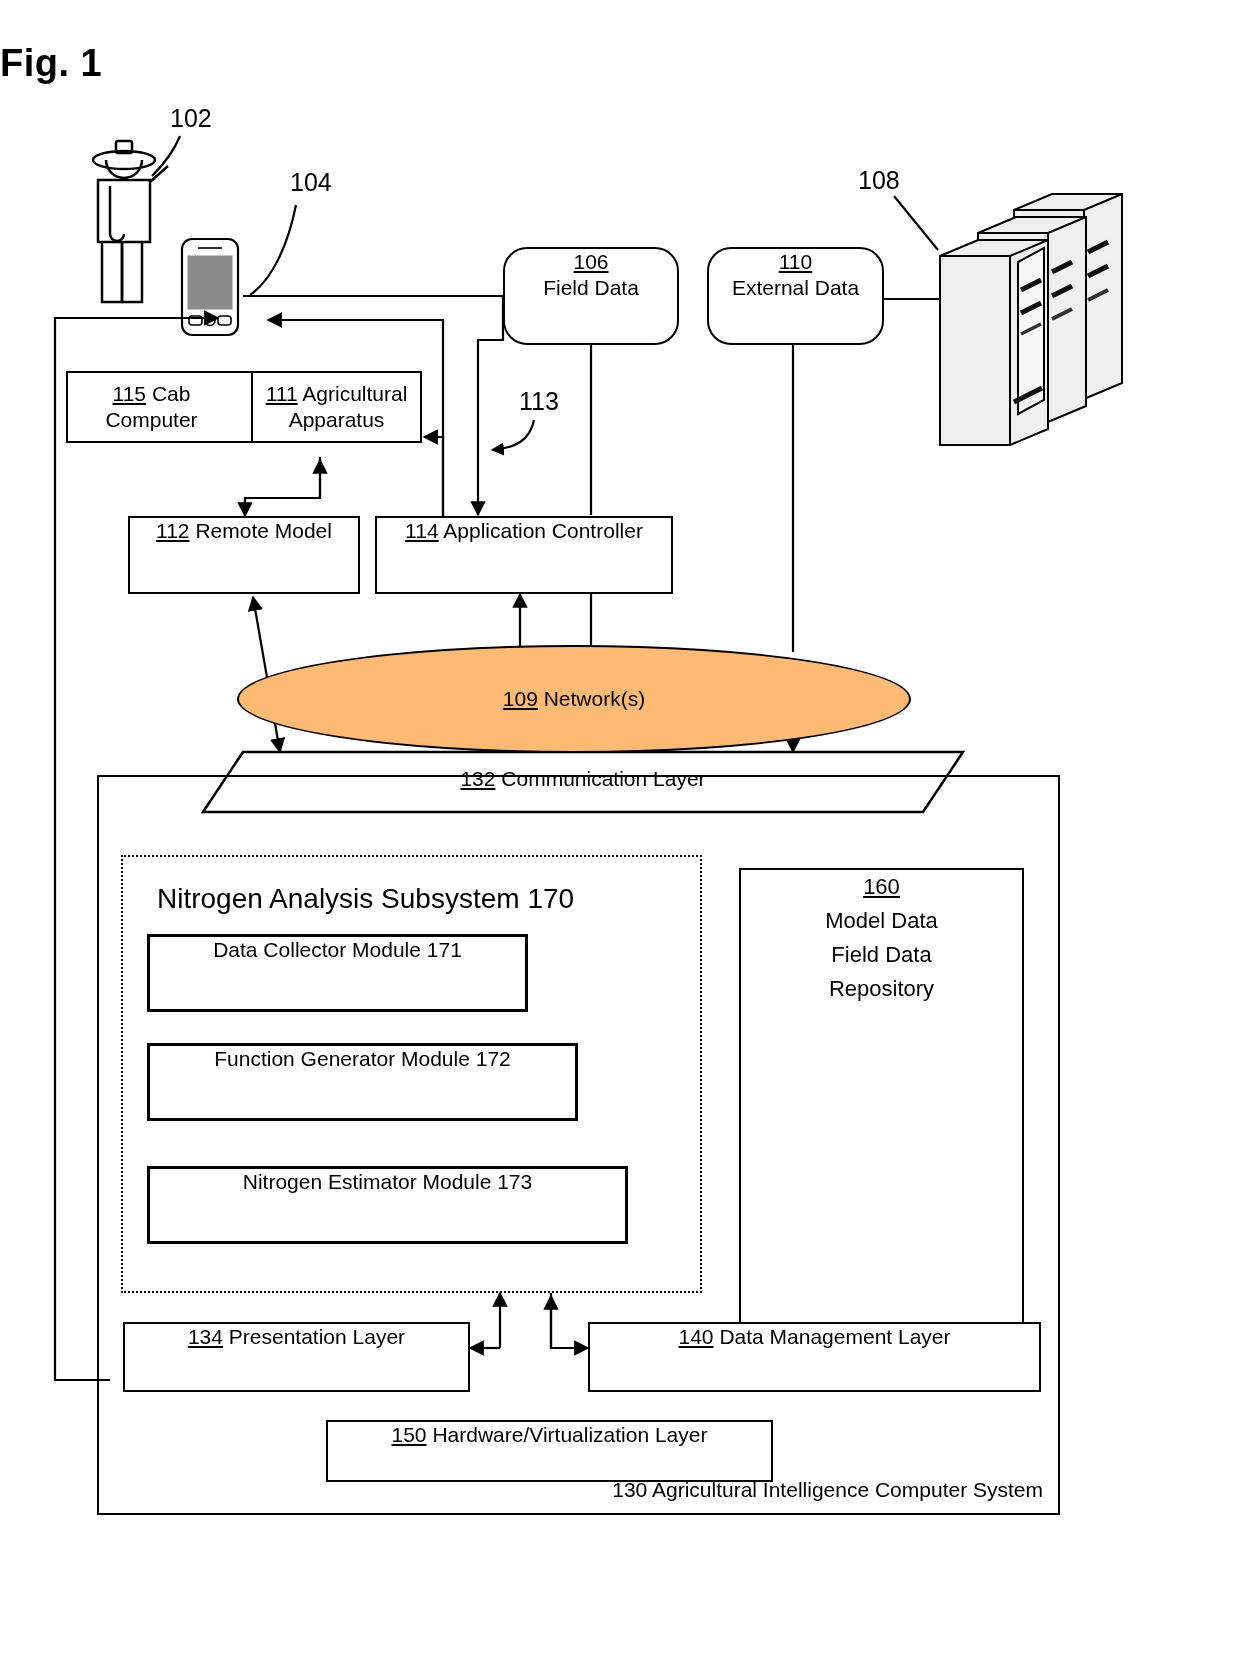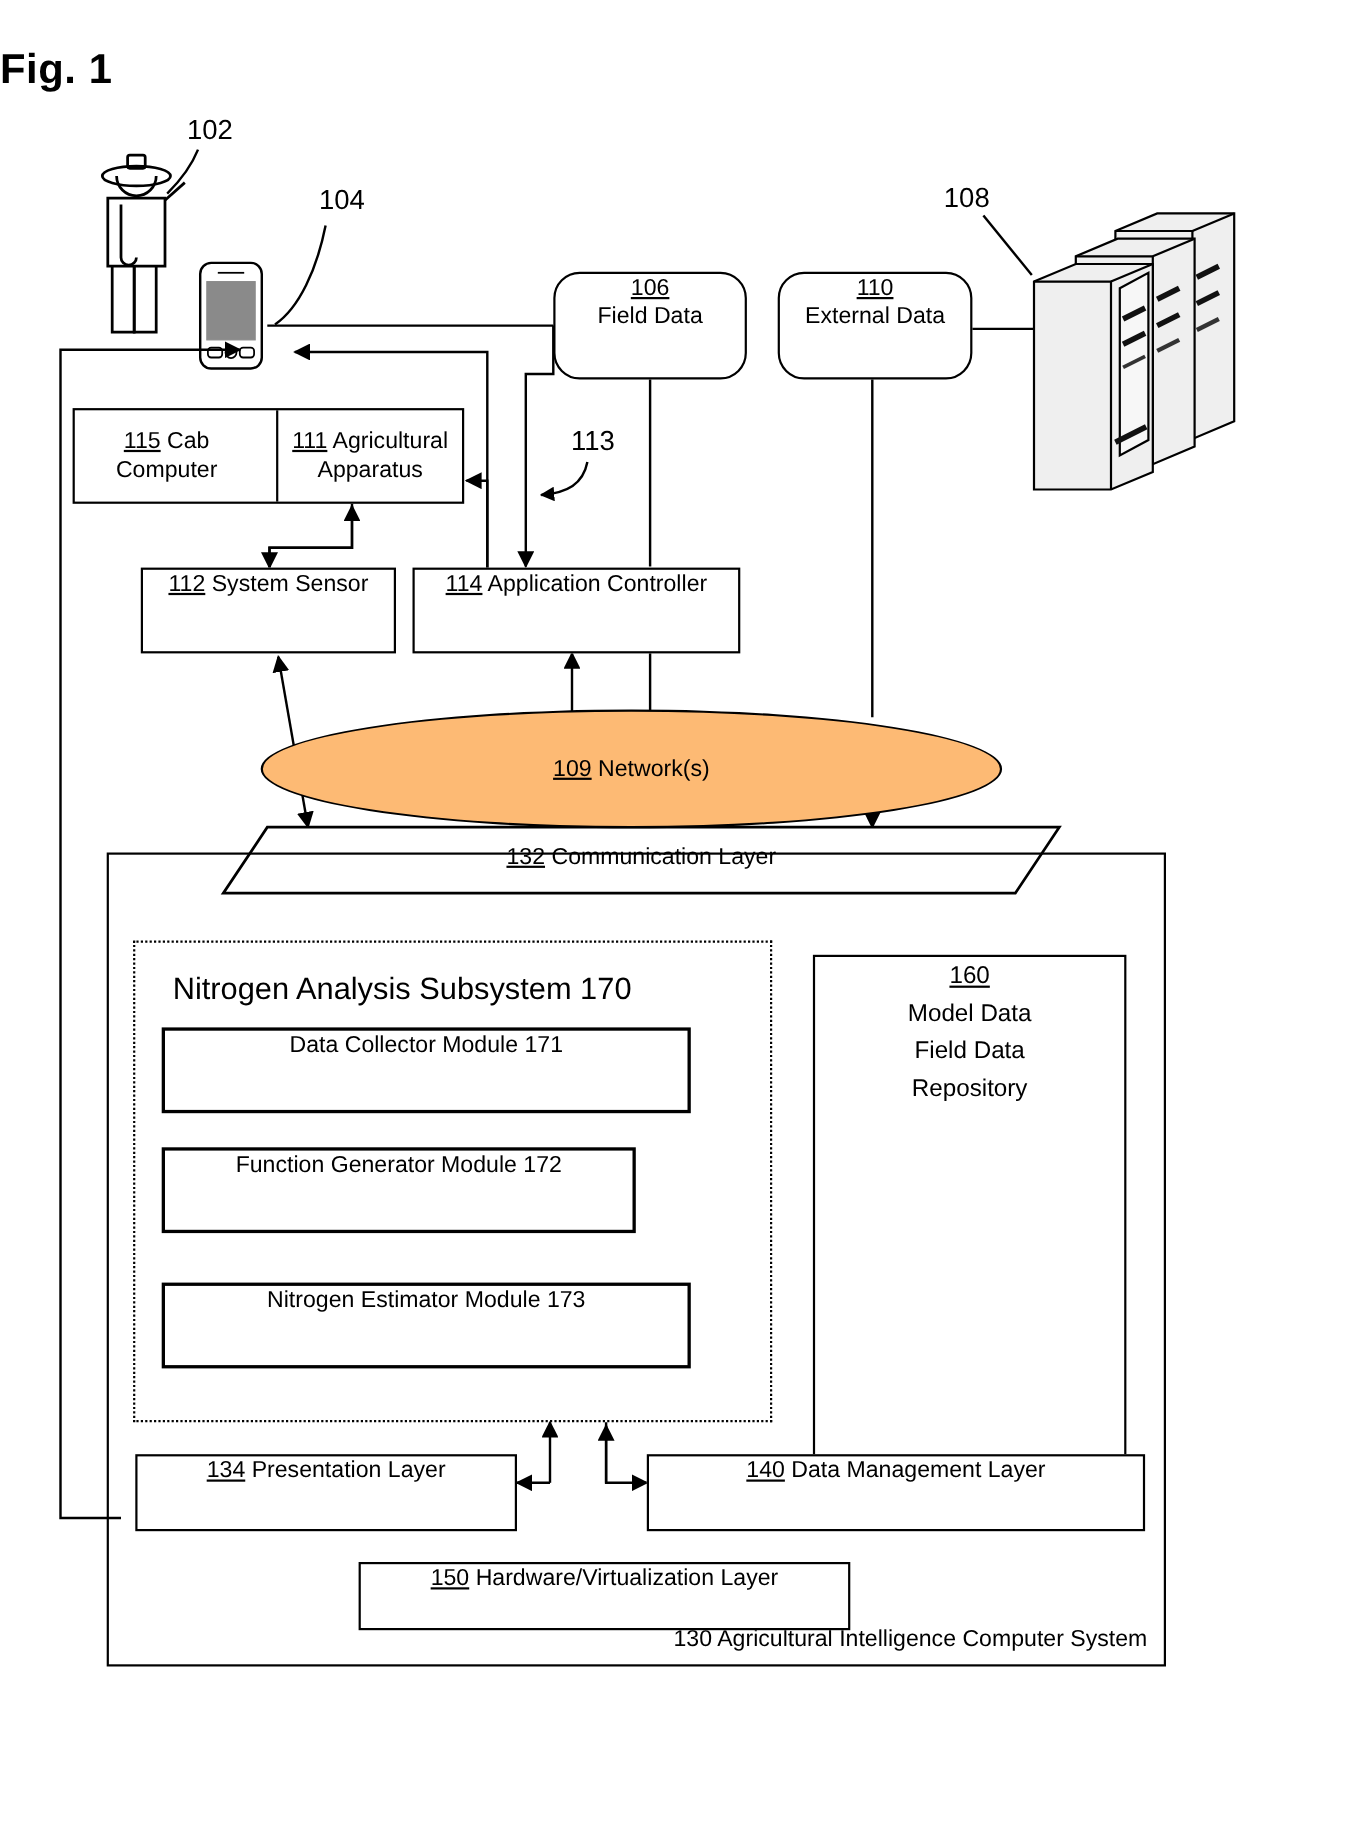--- a/index.html
+++ b/index.html
@@ -170,39 +170,39 @@
     </div>
   </div>
 
   <div class="node rounded" style="left:707px;top:247px;width:177px;height:98px;">
     <div class="lbl">
       <span class="num">110</span><br>
       <span>External Data</span>
     </div>
   </div>
 
-  <div class="split" style="left:66px;top:371px;width:356px;height:87px;gap:16px;">
+  <div class="split" style="left:66px;top:371px;width:356px;height:72px;gap:16px;">
     <div>
       <div class="lbl">
         <span class="num">115</span>
         <span>Cab Computer</span>
       </div>
     </div>
     <div>
       <div class="lbl">
         <span class="num">111</span>
         <span>Agricultural Apparatus</span>
       </div>
     </div>
   </div>
 
   <div class="node rect" style="left:128px;top:516px;width:232px;height:78px;">
     <div class="lbl">
       <span class="num">112</span>
-      <span>System Sensor</span>
+      <span>Remote Model</span>
     </div>
   </div>
 
   <div class="node rect" style="left:375px;top:516px;width:298px;height:78px;">
     <div class="lbl">
       <span class="num">114</span>
       <span>Application Controller</span>
     </div>
   </div>
 
@@ -223,21 +223,21 @@
   <div class="sys-box" style="left:97px;top:775px;width:963px;height:740px;"></div>
 
   <div class="title-right" style="left:583px;top:1478px;width:460px;text-align:right;">
     <span class="num">130</span>
     <span>Agricultural Intelligence Computer System</span>
   </div>
 
   <div class="dotted-box" style="left:121px;top:855px;width:581px;height:438px;"></div>
   <div class="title-left" style="left:157px;top:883px;">Nitrogen Analysis Subsystem 170</div>
 
-  <div class="node rect-thick" style="left:147px;top:934px;width:481px;height:78px;">
+  <div class="node rect-thick" style="left:147px;top:934px;width:381px;height:78px;">
     <div class="lbl">Data Collector Module 171</div>
   </div>
 
   <div class="node rect-thick" style="left:147px;top:1043px;width:431px;height:78px;">
     <div class="lbl">Function Generator Module 172</div>
   </div>
 
   <div class="node rect-thick" style="left:147px;top:1166px;width:481px;height:78px;">
     <div class="lbl">Nitrogen Estimator Module 173</div>
   </div>

